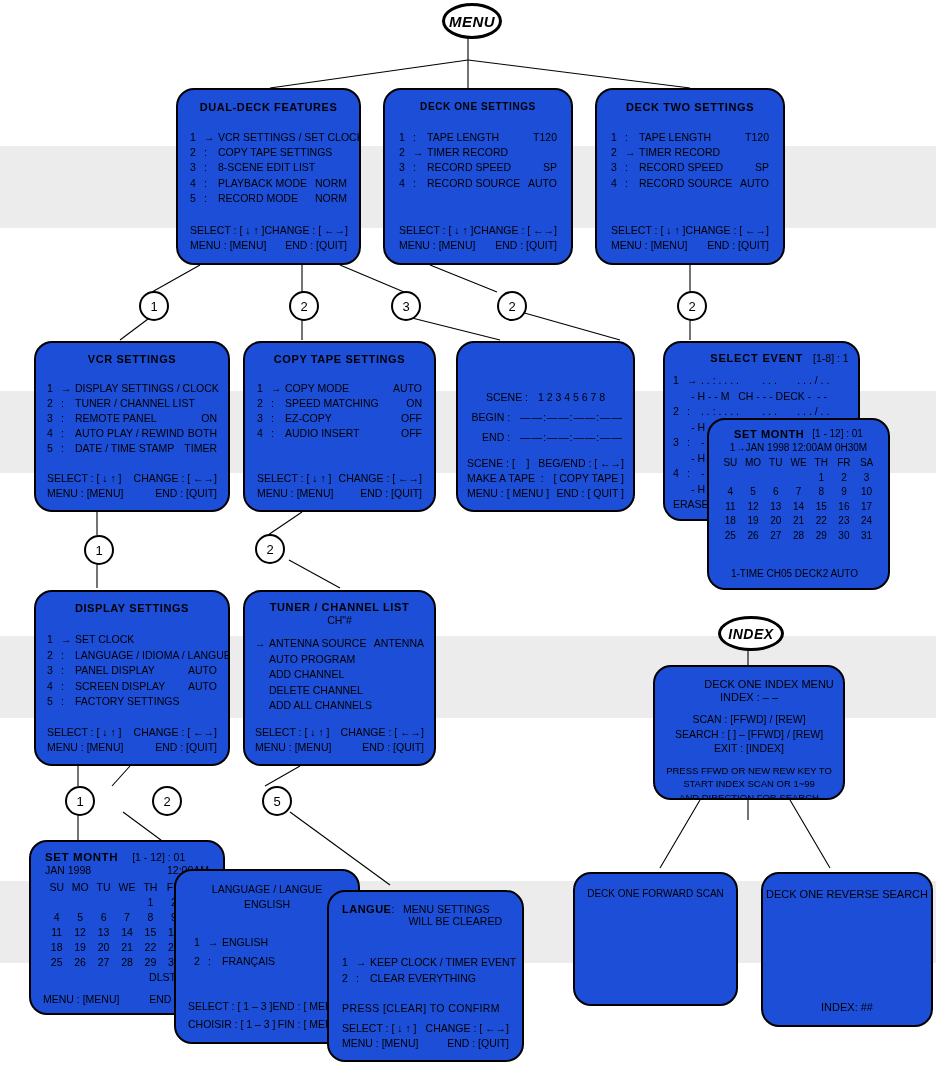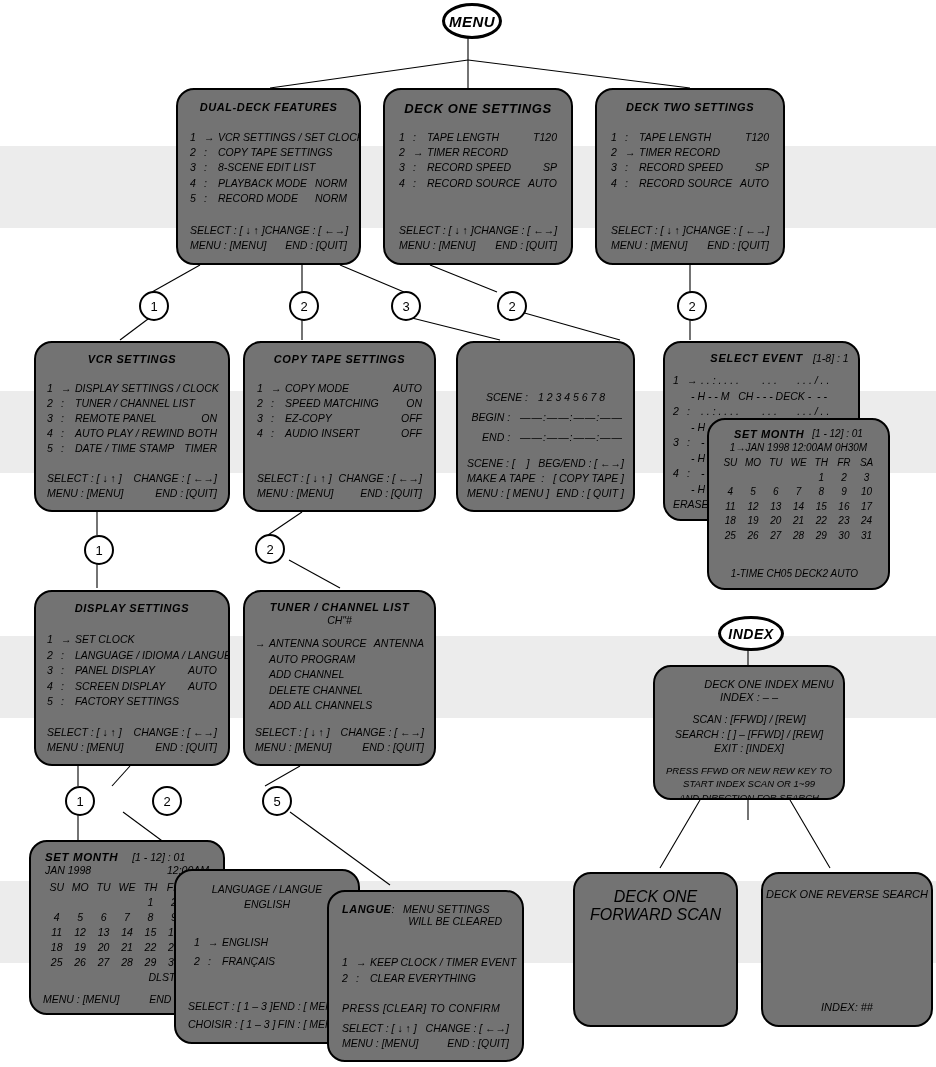--- a/index.html
+++ b/index.html
@@ -4,22 +4,22 @@
 <style>
   html,body{margin:0;padding:0;background:#ffffff;}
   body{width:936px;height:1067px;position:relative;overflow:hidden;
        font-family:"Liberation Sans","DejaVu Sans",sans-serif;color:#000;}
 
   
   .band{position:absolute;background:#ececec;z-index:0;}
 
   svg.wires{position:absolute;left:0;top:0;width:936px;height:1067px;z-index:1;}
 
-  .box{position:absolute;background:#737373;border:2px solid #000;border-radius:18px;
-       box-sizing:border-box;z-index:3;overflow:hidden;font-style:italic;}
+  .box{position:absolute;background:#1d4ed8;border:2px solid #000;border-radius:18px;
+       box-sizing:border-box;z-index:3;overflow:hidden;}
   .box .ttl{text-align:center;font-weight:bold;letter-spacing:.6px;}
   .rows{position:absolute;left:0;right:0;}
   .row{display:flex;align-items:baseline;white-space:pre;}
   .row .n{width:14px;flex:none;}
   .row .sep{width:14px;flex:none;}
   .row .lbl{flex:1 1 auto;}
   .row .val{flex:none;text-align:right;}
   .ftr{position:absolute;left:0;right:0;}
   .ftr .fr{display:flex;justify-content:space-between;white-space:pre;}
   .ctr{text-align:center;}
@@ -97,21 +97,21 @@
     <div class="row"><span class="n">4</span><span class="sep">:</span><span class="lbl">PLAYBACK MODE</span><span class="val">NORM</span></div>
     <div class="row"><span class="n">5</span><span class="sep">:</span><span class="lbl">RECORD MODE</span><span class="val">NORM</span></div>
   </div>
   <div class="ftr" style="bottom:10px;padding:0 12px;line-height:15px;">
     <div class="fr"><span>SELECT : [ ↓ ↑ ]</span><span>CHANGE : [ ←→]</span></div>
     <div class="fr"><span>MENU : [MENU]</span><span>END : [QUIT]</span></div>
   </div>
 </div>
 
 <div class="box" style="left:383px;top:88px;width:190px;height:177px;font-size:10.5px;">
-  <div class="ttl" style="margin-top:11px;font-size:13px;">DECK ONE SETTINGS</div>
+  <div class="ttl" style="margin-top:11px;font-size:10px;">DECK ONE SETTINGS</div>
   <div class="rows" style="top:40px;padding:0 14px;line-height:15.2px;">
     <div class="row"><span class="n">1</span><span class="sep">:</span><span class="lbl">TAPE LENGTH</span><span class="val">T120</span></div>
     <div class="row"><span class="n">2</span><span class="sep">→</span><span class="lbl">TIMER RECORD</span><span class="val"></span></div>
     <div class="row"><span class="n">3</span><span class="sep">:</span><span class="lbl">RECORD SPEED</span><span class="val">SP</span></div>
     <div class="row"><span class="n">4</span><span class="sep">:</span><span class="lbl">RECORD SOURCE</span><span class="val">AUTO</span></div>
   </div>
   <div class="ftr" style="bottom:10px;padding:0 14px;line-height:15px;">
     <div class="fr"><span>SELECT : [ ↓ ↑ ]</span><span>CHANGE : [ ←→]</span></div>
     <div class="fr"><span>MENU : [MENU]</span><span>END : [QUIT]</span></div>
   </div>
@@ -422,20 +422,20 @@
     <div class="row"><span class="n">1</span><span class="sep">→</span><span class="lbl">KEEP CLOCK / TIMER EVENT</span></div>
     <div class="row"><span class="n">2</span><span class="sep">:</span><span class="lbl">CLEAR EVERYTHING</span></div>
   </div>
   <div style="position:absolute;left:13px;top:110px;letter-spacing:.4px;">PRESS [CLEAR] TO CONFIRM</div>
   <div class="ftr" style="bottom:9px;padding:0 13px;line-height:15px;">
     <div class="fr"><span>SELECT : [ ↓ ↑ ]</span><span>CHANGE : [ ←→]</span></div>
     <div class="fr"><span>MENU : [MENU]</span><span>END : [QUIT]</span></div>
   </div>
 </div>
 
-<div class="box" style="left:573px;top:872px;width:165px;height:155px;font-size:16px;">
+<div class="box" style="left:573px;top:872px;width:165px;height:134px;font-size:10px;">
   <div class="ctr" style="margin-top:14px;">DECK ONE FORWARD SCAN</div>
 </div>
 
 <div class="box" style="left:761px;top:872px;width:172px;height:155px;font-size:11px;">
   <div class="ctr" style="margin-top:14px;">DECK ONE REVERSE SEARCH</div>
   <div class="ctr" style="position:absolute;left:0;right:0;bottom:12px;">INDEX: ##</div>
 </div>
 
 </body></html>

